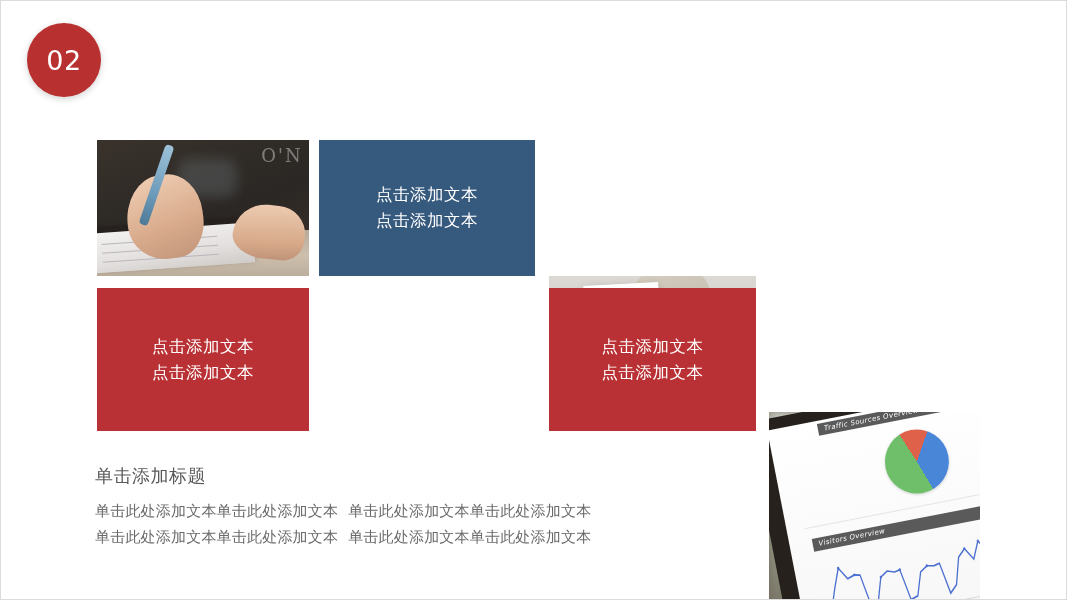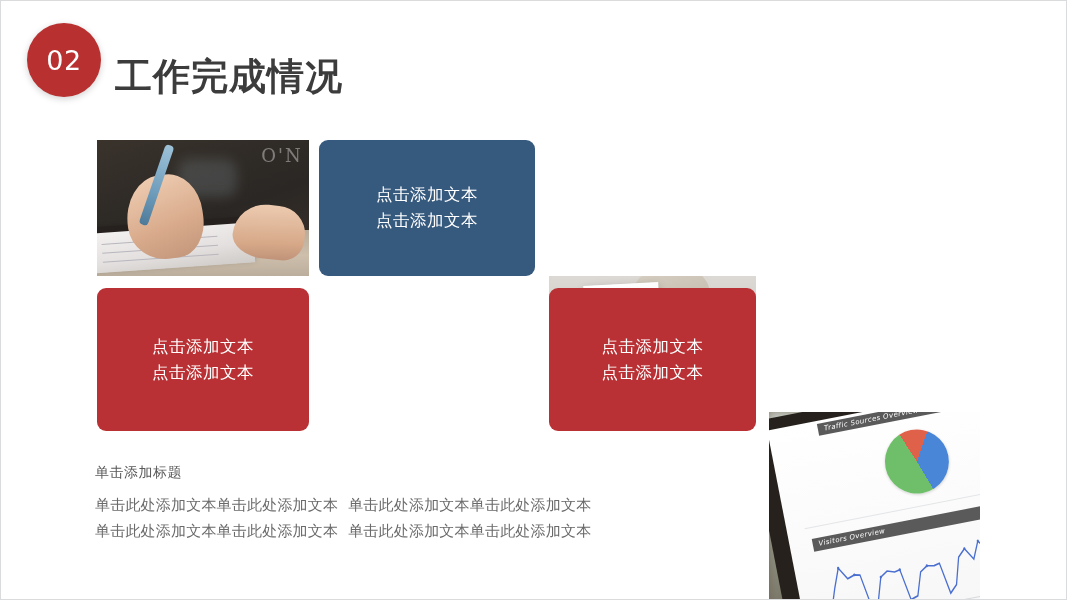--- a/index.html
+++ b/index.html
@@ -85,21 +85,20 @@
   .col-3 { left: 452px; width: 207px; }
   .col-4 { left: 672px; width: 211px; }
   .row-1 { top: 0px;   height: 136px; }
   .row-2 { top: 148px; height: 143px; }
   .row-full { top: 0px; height: 291px; }
 
   .tile-solid {
     display: flex;
     align-items: center;
     justify-content: center;
-    border-radius: 9px;
   }
   .tile-blue { background: #36597e; }
   .tile-red  { background: #b93134; }
 
   .tile-text {
     color: #ffffff;
     font-size: 16.5px;
     line-height: 1.55;
     text-align: center;
     letter-spacing: 0.5px;
@@ -292,21 +291,21 @@
   }
 
   
   .bottom {
     position: absolute;
     left: 94px;
     top: 461px;
     width: 880px;
   }
   .bottom-title {
-    font-size: 14px;
+    font-size: 18px;
     color: #595959;
     font-weight: 400;
     line-height: 1.5;
     letter-spacing: 0.5px;
     margin: 0 0 9px 0;
   }
   .bottom-para {
     font-size: 15px;
     color: #6a6a6a;
     line-height: 26px;
@@ -317,21 +316,20 @@
 </style>
 </head>
 <body>
 
 <div class="slide">
 
   <div class="header">
     <div class="badge-circle">
       <span class="badge-number">02</span>
     </div>
-    <h1 class="page-title">工作完成情况</h1>
   </div>
 
   <div class="grid">
 
     <div class="tile photo photo-writing col-1 row-1">
       <div class="pw-blur"></div>
       <div class="pw-chalk">O'N</div>
       <div class="pw-desk"></div>
       <div class="pw-notebook">
         <div class="pw-line" style="top:30%"></div>

